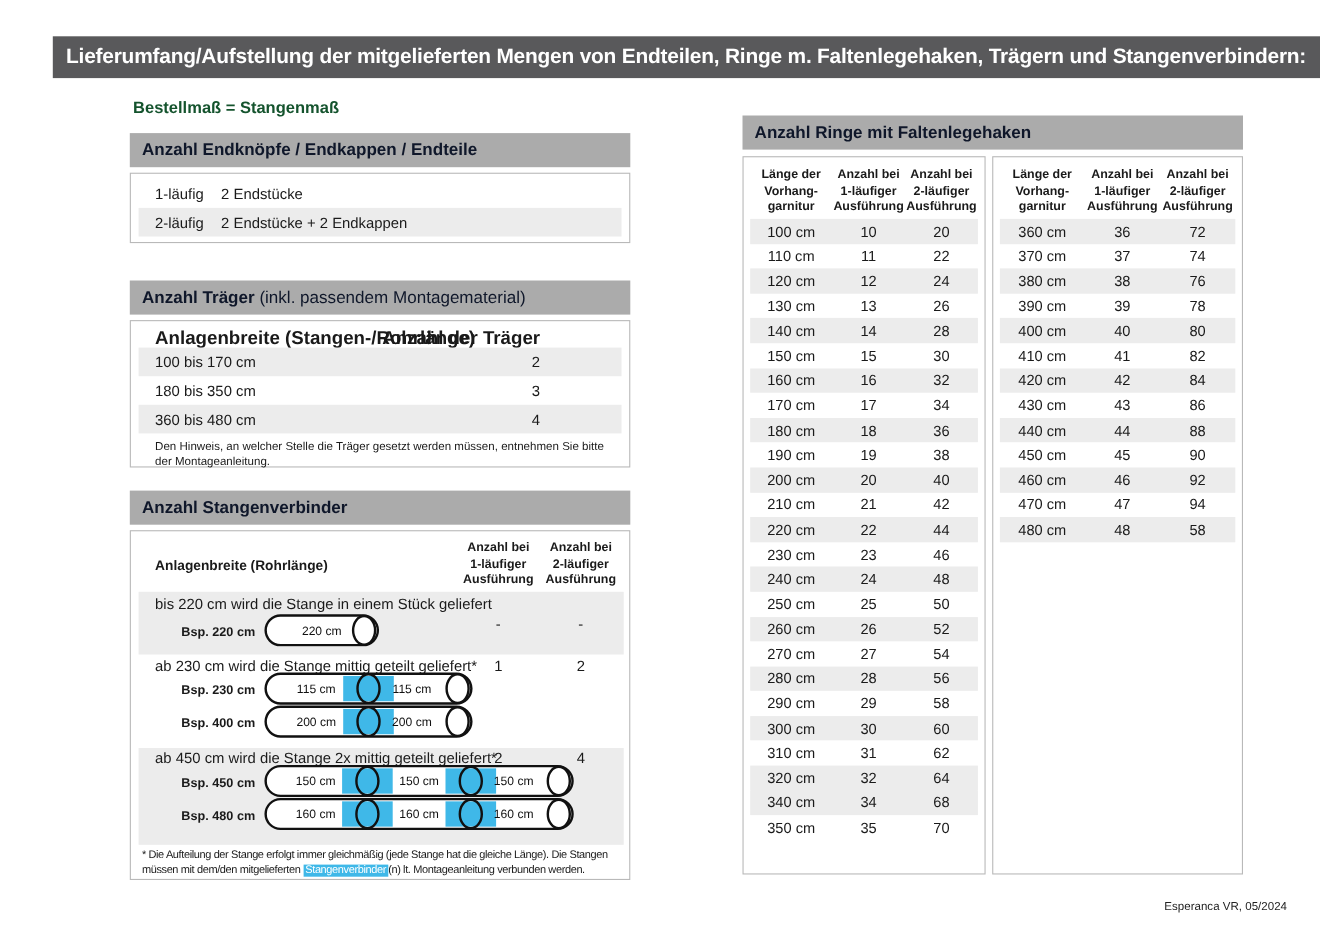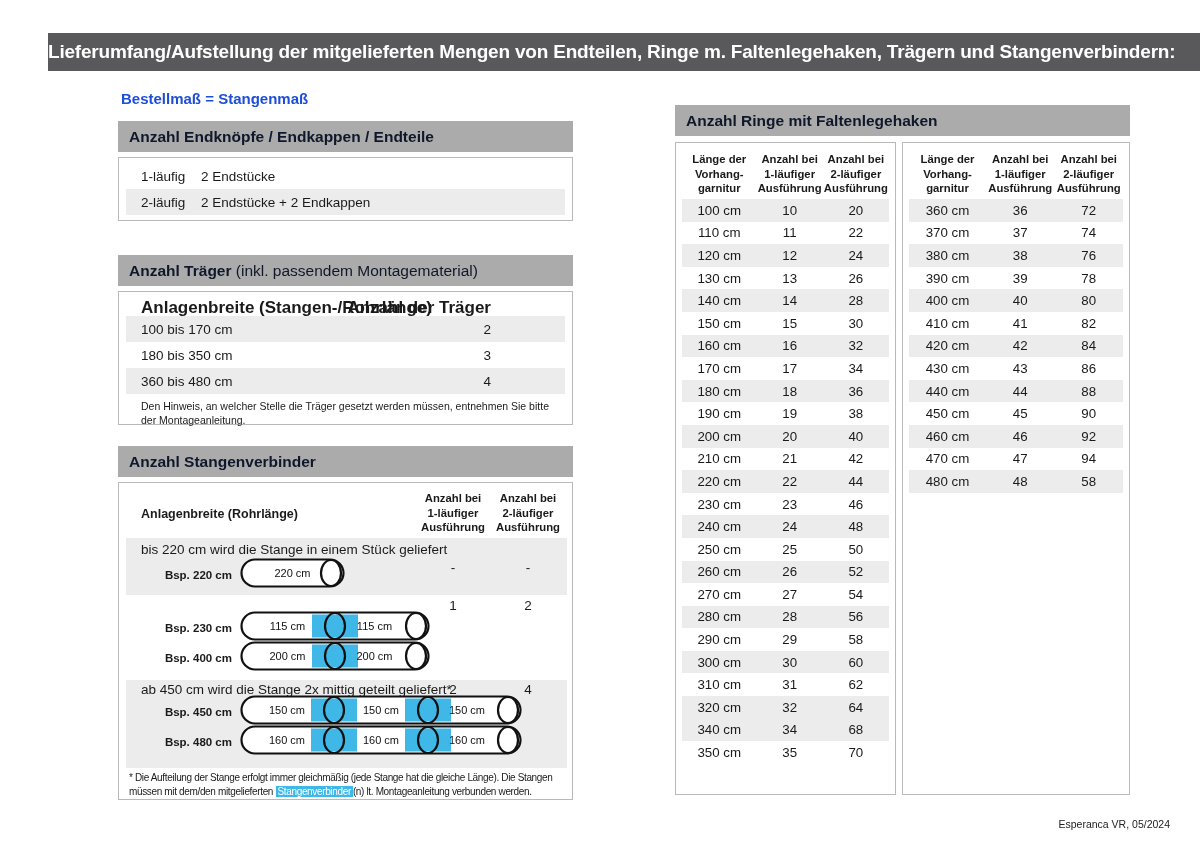--- a/index.html
+++ b/index.html
@@ -7,24 +7,24 @@
   body {
     width:1200px; height:849px; position:relative; background:#fff;
     font-family:"Liberation Sans", sans-serif; color:#1a1a1a; overflow:hidden;
   }
   .abs { position:absolute; }
 
   
   .topbar { left:48px; top:33px; width:1152px; height:38px; background:#59595b; }
   .topbar-text {
     color:#fff; font-weight:bold; font-size:19px; line-height:38px;
-    padding-left:0; white-space:nowrap; letter-spacing:-0.2px;
+    padding-left:12px; white-space:nowrap; letter-spacing:-0.2px;
   }
 
-  .red-sub { left:121px; top:90px; font-size:15px; font-weight:bold; color:#1d4ed8; }
+  .red-sub { left:121px; top:90px; font-size:15px; font-weight:bold; color:#14532d; }
 
   
   .secbar {
     height:31px; background:#ababab; line-height:31px; padding-left:11px;
     font-size:15.5px; font-weight:bold; color:#0f172a; white-space:nowrap;
   }
   .secbar .light { font-weight:normal; }
 
   .box { background:#fff; border:1px solid #b9b9b9; }
 
@@ -132,20 +132,21 @@
           <span><svg width="105" height="30" viewBox="0 0 105 30">
               <rect x="1.5" y="1.5" width="102" height="27" rx="13.5" fill="#fff" stroke="#111" stroke-width="2.2"></rect>
               <ellipse cx="91" cy="15" rx="10" ry="13" fill="#fff" stroke="#111" stroke-width="2.2"></ellipse>
               <text x="52.5" y="19" text-anchor="middle" font-size="11" fill="#111">220 cm</text>
             </svg></span>
         </div>
       </div>
   </div>
 
   <div class="vb-row" style="top:113px; height:84px;">
+    <div class="vb-text" style="top:2px;">ab 230 cm wird die Stange mittig geteilt geliefert*</div>
     <div class="vb-val" style="left:290px; top:2px;">1</div>
     <div class="vb-val" style="left:365px; top:2px;">2</div>
     <div class="vb-rods" id="vb-rods-1" style="top:17px;">
         <div class="rodline">
           <div class="rodlabel">Bsp. 230 cm</div>
           <span><svg width="190" height="30" viewBox="0 0 190 30">
               <rect x="1.5" y="1.5" width="187" height="27" rx="13.5" fill="#fff" stroke="#111" stroke-width="2.2"></rect>
               <rect x="72" y="3.5" width="46" height="23" fill="#3fb8e8"></rect>
               <ellipse cx="95" cy="15" rx="10" ry="13" fill="none" stroke="#111" stroke-width="2.2"></ellipse>
               <ellipse cx="176" cy="15" rx="10" ry="13" fill="#fff" stroke="#111" stroke-width="2.2"></ellipse>

